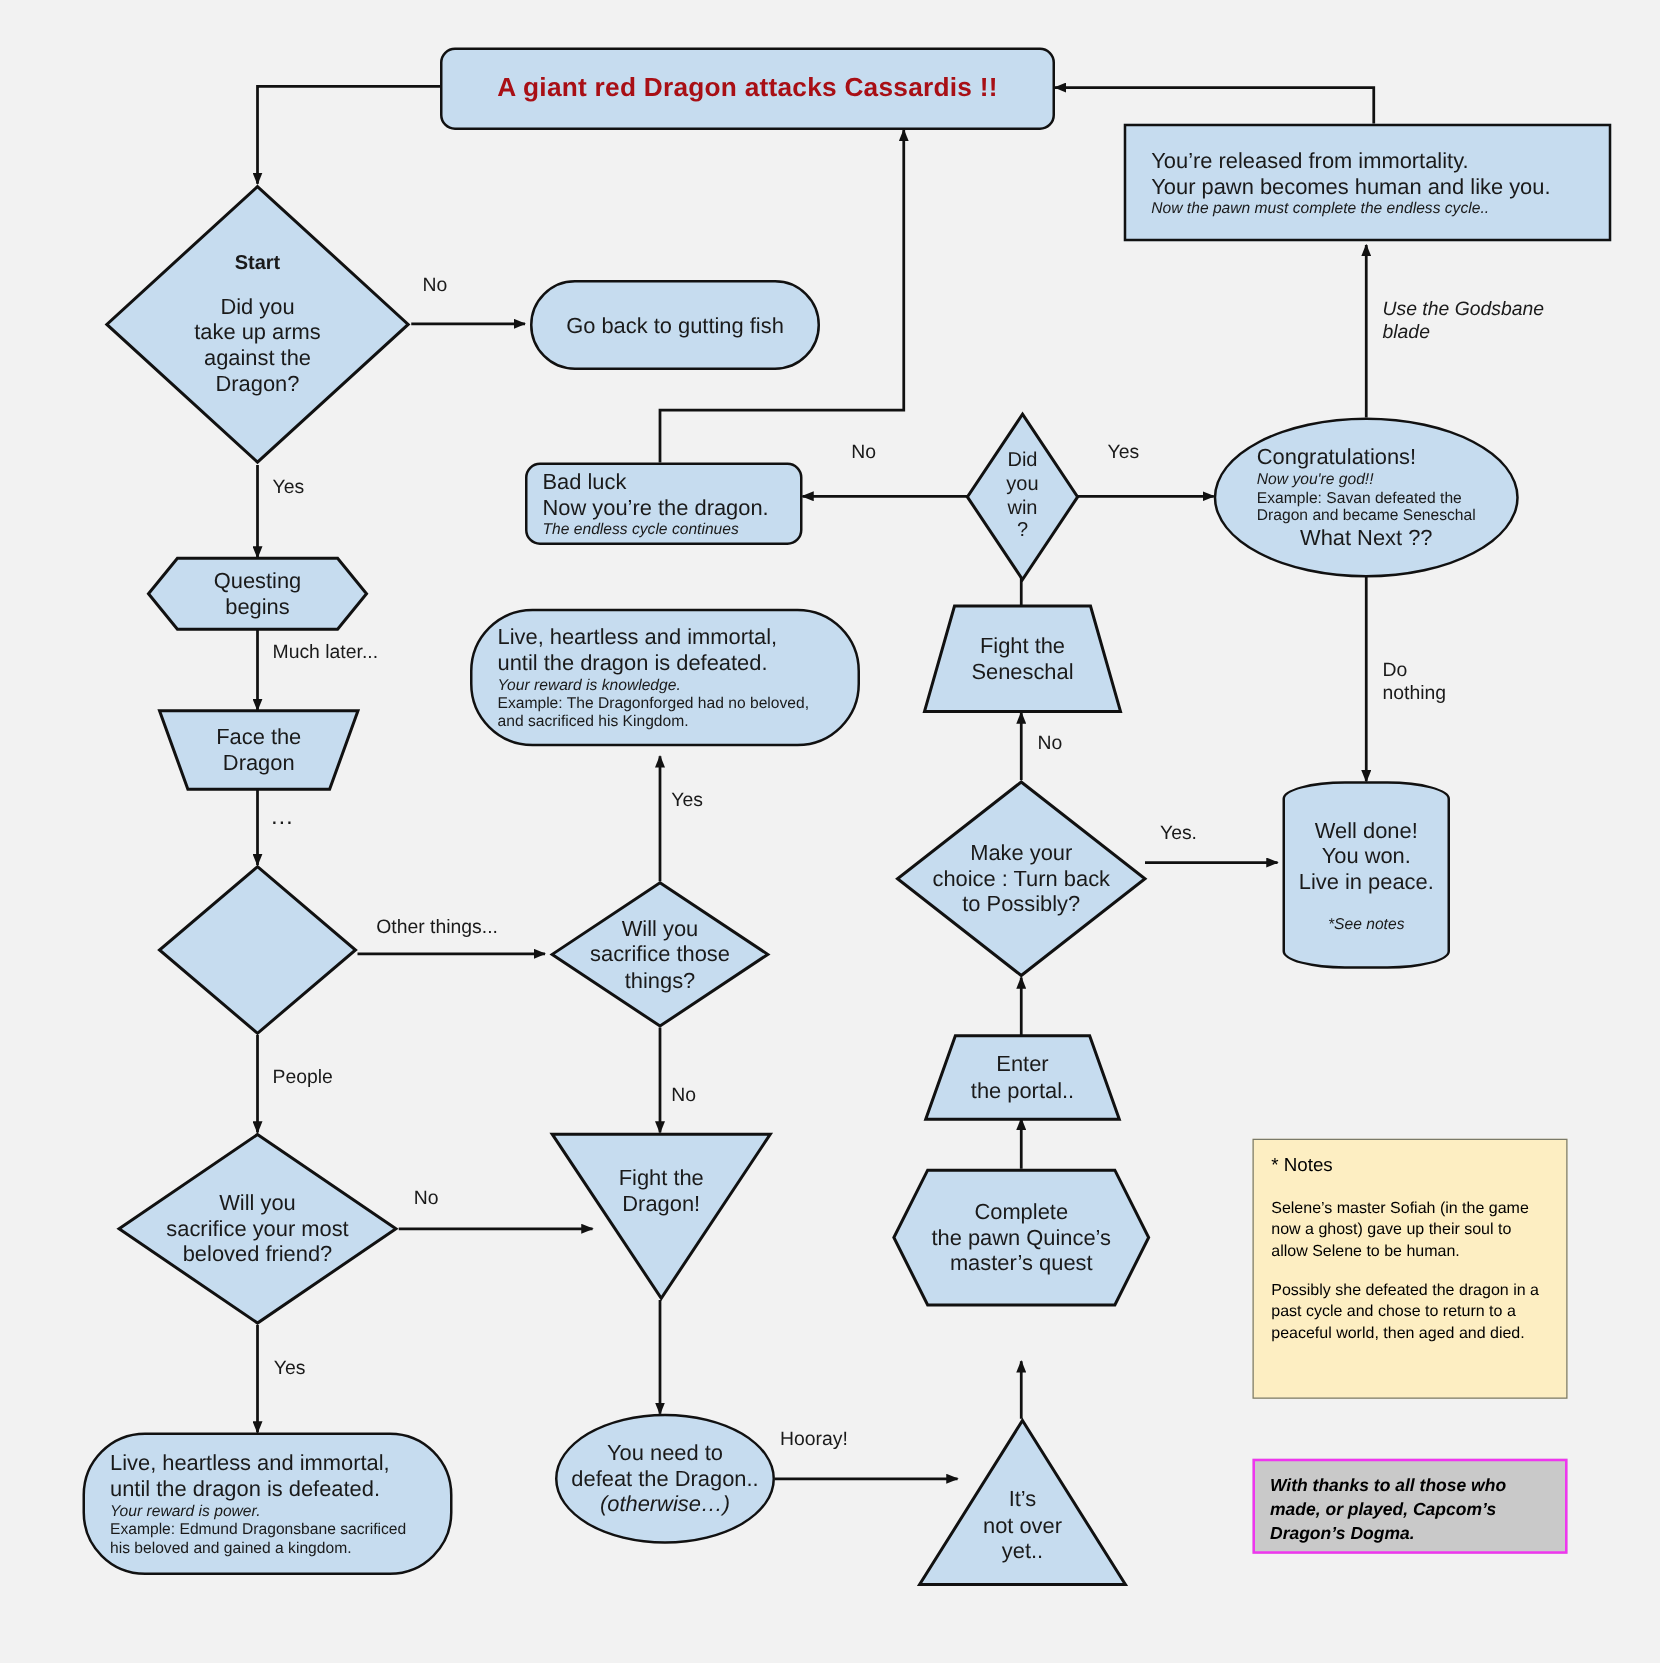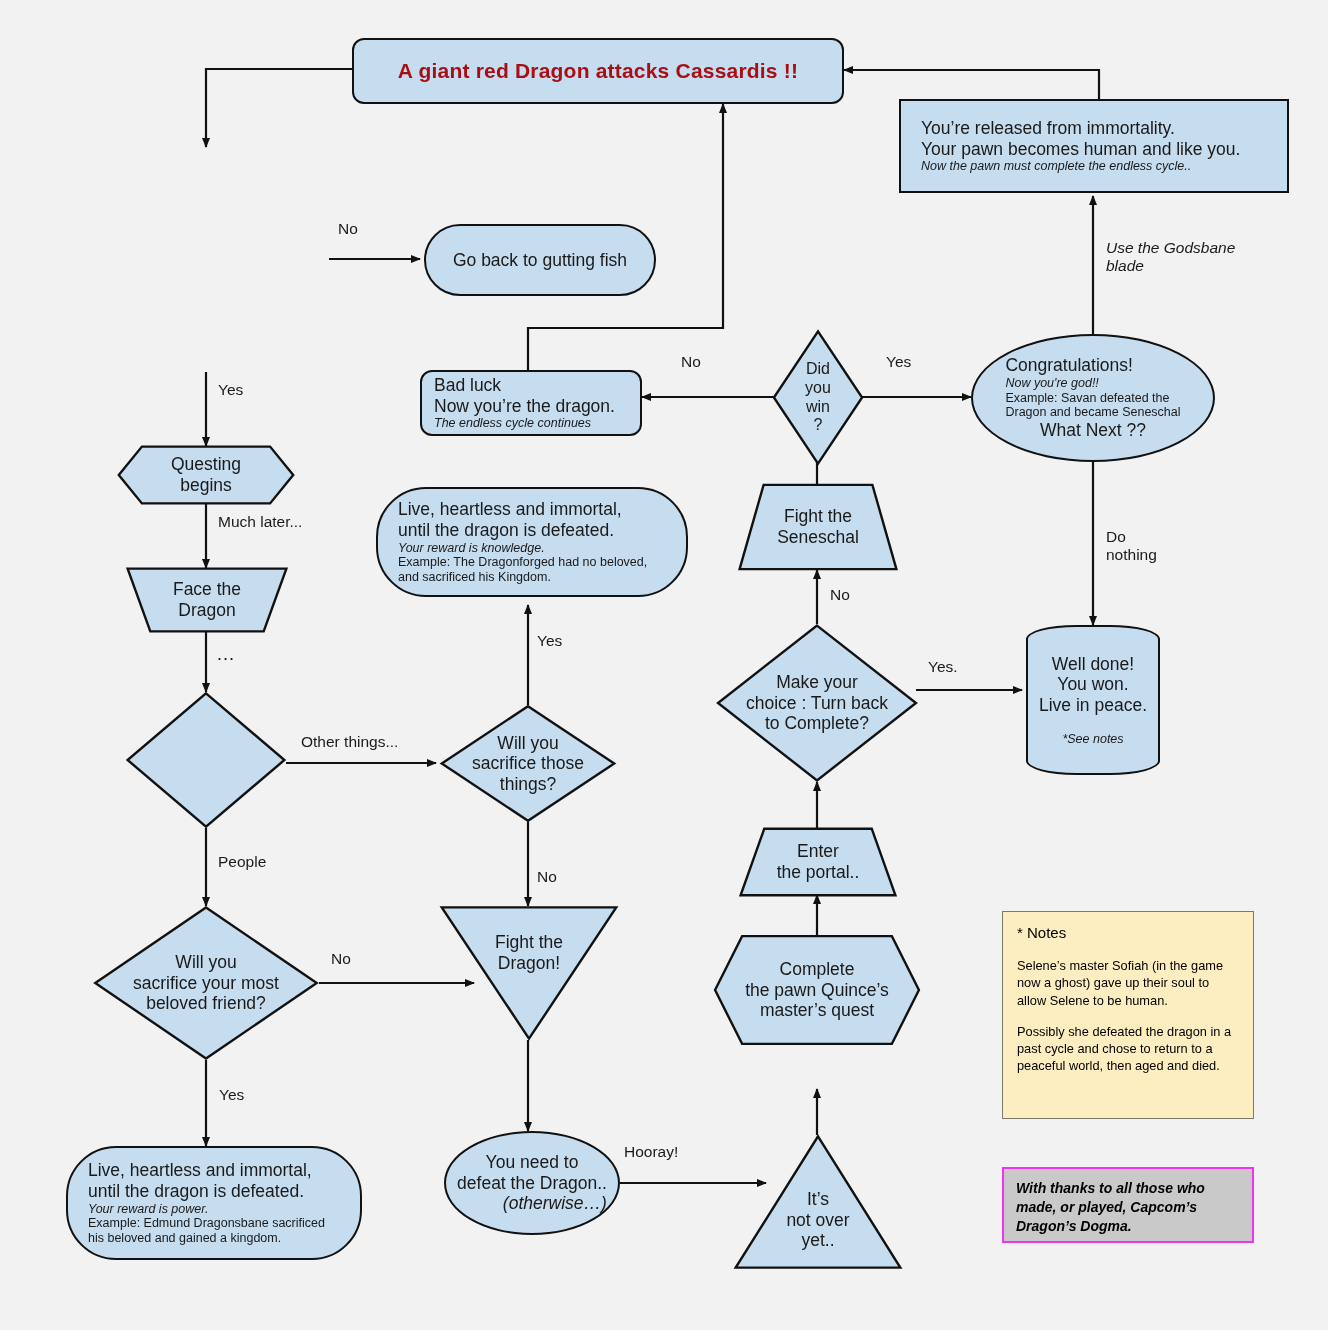--- a/index.html
+++ b/index.html
@@ -29,21 +29,21 @@
   .shape.poly{background:none;border:none;}
   .shape.poly svg{display:block;width:100%;height:100%;overflow:visible;}
   .shape.poly polygon{fill:#c6dcef;stroke:#111;stroke-width:2.4;stroke-linejoin:miter;}
 
   .ttl{font-weight:bold;color:#a80f15;font-size:21px;letter-spacing:.2px;}
   .l1{font-size:17.5px;}
   .l2{font-size:16px;}
   .sm{font-size:12.5px;}
   .smi{font-size:12.5px;font-style:italic;}
   .bold{font-weight:bold;}
-  .ital{font-style:italic;text-align:right;}
+  .ital{font-style:italic;}
   .lft{text-align:left;}
 
   .edgelabel{position:absolute;font-size:15.5px;color:#1a1a1a;white-space:pre;z-index:4;}
 
   
   .notes{position:absolute;background:#fdeec2;border:1px solid #7a7a6a;box-sizing:border-box;
          padding:12px 14px;z-index:3;}
   .notes h4{margin:0 0 16px 0;font-weight:normal;font-size:15px;}
   .notes p{margin:0 0 14px 0;font-size:12.8px;line-height:1.35;}
   .credit{position:absolute;background:#c9c9c9;border:2px solid #ef36ef;box-sizing:border-box;
@@ -121,20 +121,34 @@
 
   <div class="node" style="left:883px;top:99px;width:390px;height:94px;justify-content:flex-start;">
     <div class="shape plain"></div>
     <div class="inner lft" style="padding-left:22px;">
       <div class="l1">You’re released from immortality.</div>
       <div class="l1">Your pawn becomes human and like you.</div>
       <div class="smi">Now the pawn must complete the endless cycle..</div>
     </div>
   </div>
 
+  <div class="node" style="left:67px;top:147px;width:246px;height:225px;">
+    <div class="shape poly">
+      <svg viewBox="0 0 100 100" preserveAspectRatio="none">
+          <polygon points="50,1 99,50 50,99 1,50" vector-effect="non-scaling-stroke"></polygon>
+        </svg>
+    </div>
+    <div class="inner">
+      <div class="l2 bold" style="margin-bottom:14px;">Start</div>
+      <div class="l1">Did you</div>
+      <div class="l1">take up arms</div>
+      <div class="l1">against the</div>
+      <div class="l1">Dragon?</div>
+    </div>
+  </div>
 
   <div class="node" style="left:408px;top:224px;width:232px;height:72px;">
     <div class="shape pill"></div>
     <div class="inner l1">Go back to gutting fish</div>
   </div>
 
   <div class="node" style="left:404px;top:370px;width:222px;height:66px;justify-content:flex-start;">
     <div class="shape round"></div>
     <div class="inner lft" style="padding-left:14px;">
       <div class="l1">Bad luck</div>
@@ -238,21 +252,21 @@
 
   <div class="node" style="left:700px;top:624px;width:202px;height:158px;">
     <div class="shape poly">
       <svg viewBox="0 0 100 100" preserveAspectRatio="none">
           <polygon points="50,1 99,50 50,99 1,50" vector-effect="non-scaling-stroke"></polygon>
         </svg>
     </div>
     <div class="inner" style="width:200px;">
       <div class="l1">Make your</div>
       <div class="l1">choice : Turn back</div>
-      <div class="l1">to Complete?</div>
+      <div class="l1">to Possibly?</div>
     </div>
   </div>
 
   <div class="node" style="left:1010px;top:625px;width:134px;height:150px;">
     <div class="shape barrel"></div>
     <div class="inner">
       <div class="l1">Well done!</div>
       <div class="l1">You won.</div>
       <div class="l1">Live in peace.</div>
       <div class="smi" style="margin-top:16px;">*See notes</div>

